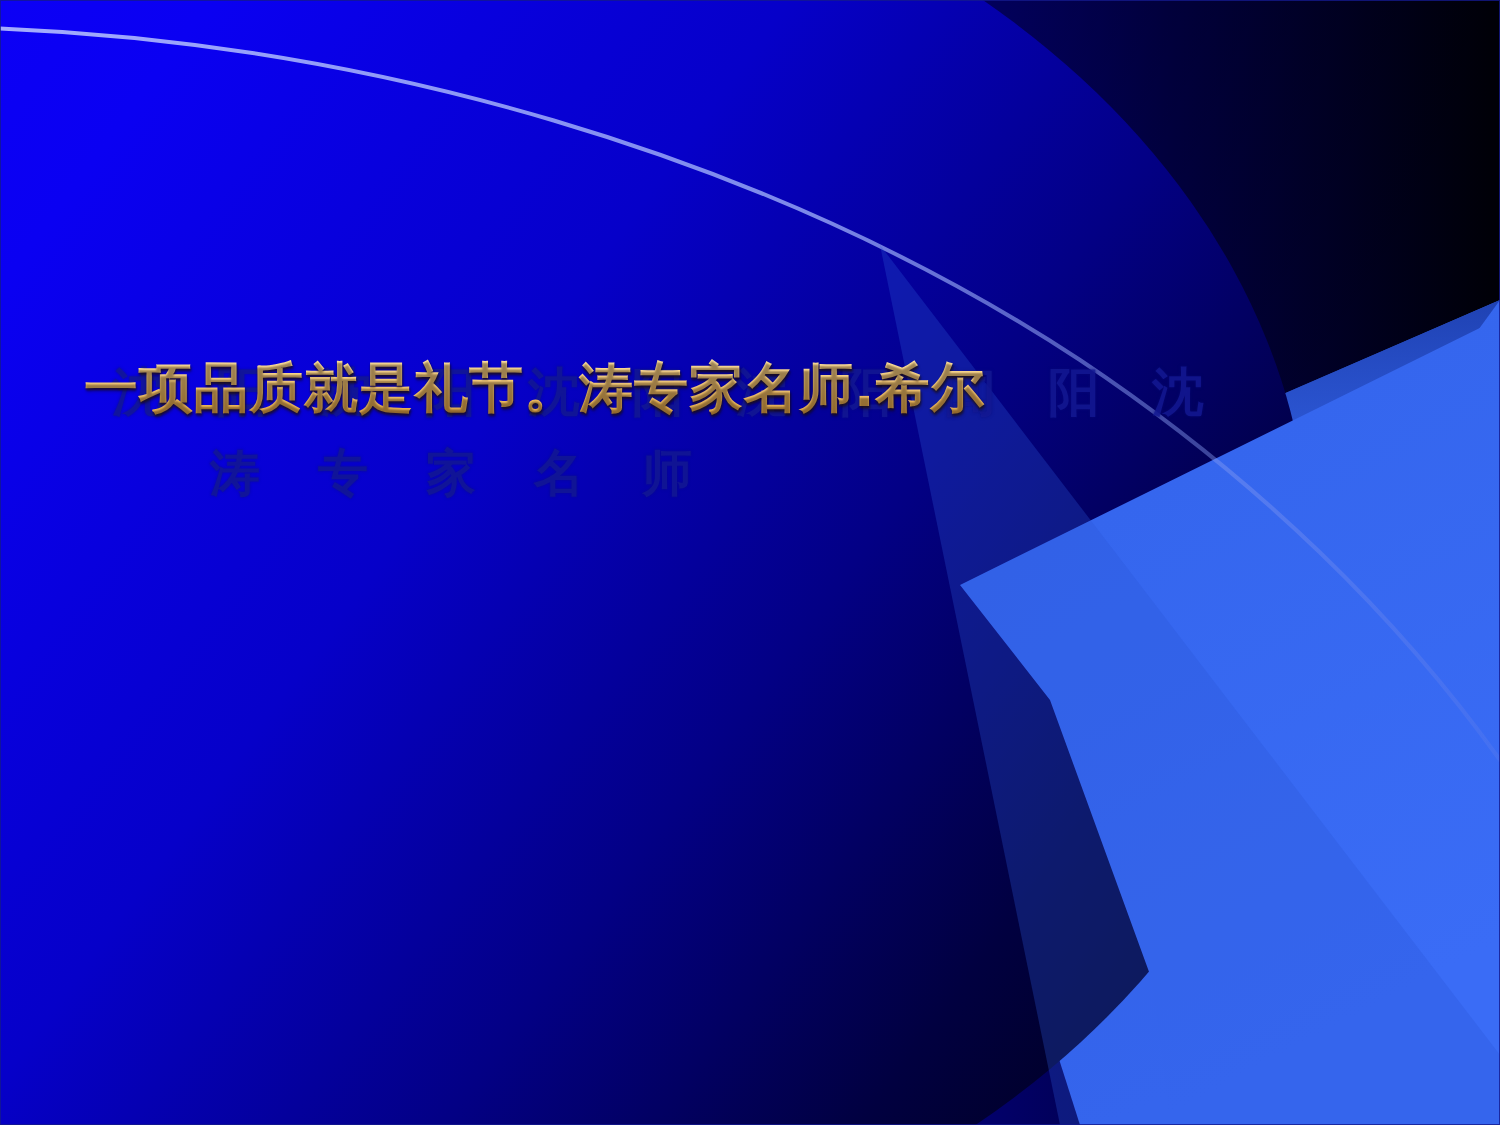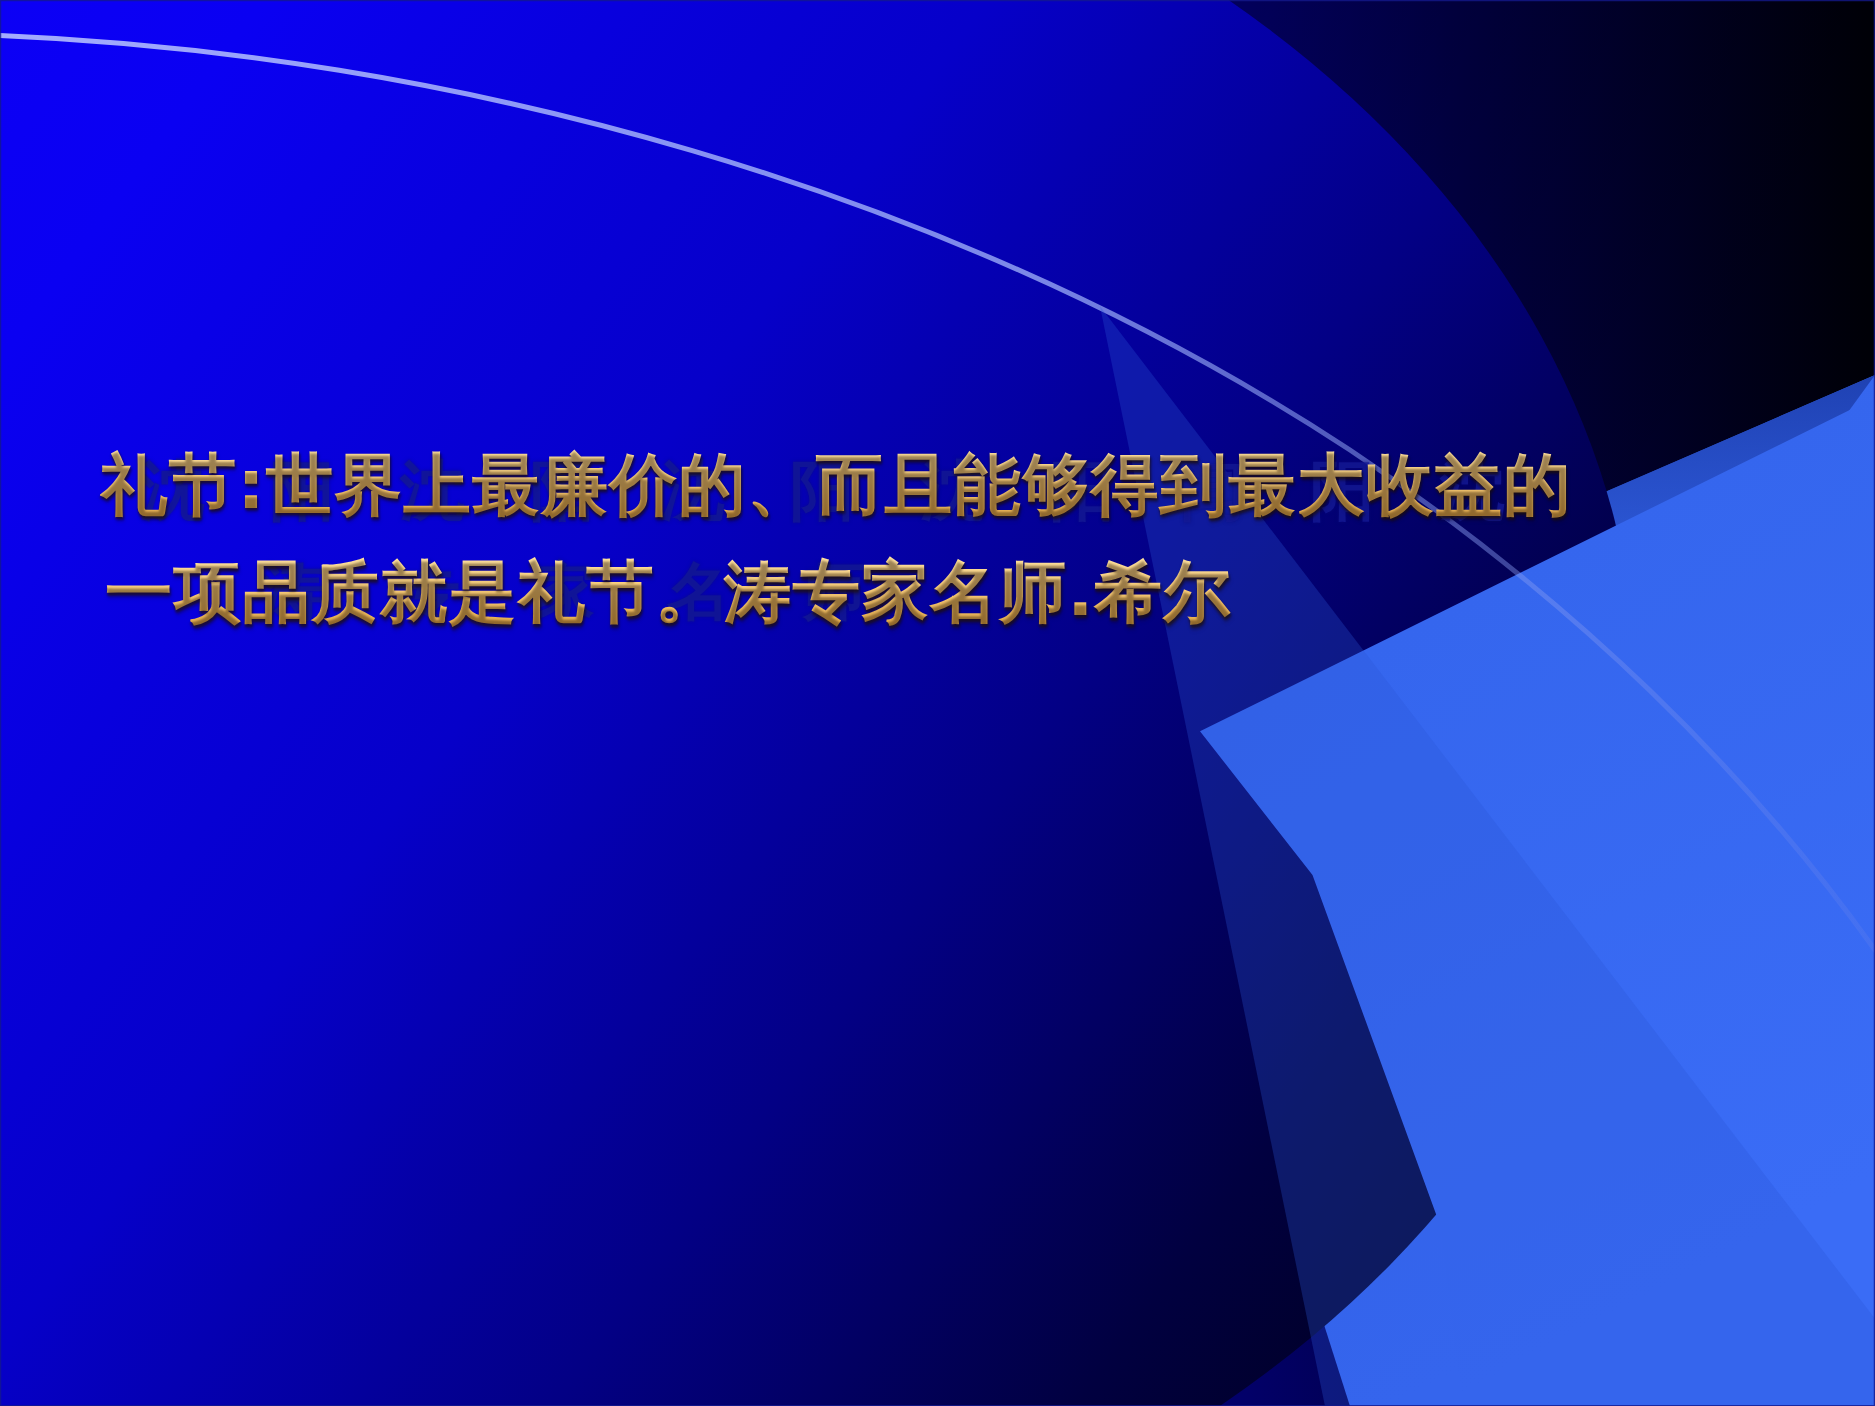--- a/index.html
+++ b/index.html
@@ -157,17 +157,16 @@
       <rect x="0.5" y="0.5" width="1499" height="1124" fill="none" stroke="#14198C" stroke-width="1" opacity="0.8"></rect>
     </g>
   </svg>
 
   <div id="watermark-layer">
     <div id="wm-1" class="watermark-text">沈阳沈阳沈阳沈阳闻阳沈</div>
     <div id="wm-2" class="watermark-text">涛专家名师</div>
   </div>
 
   <div id="text-block">
-    <div class="quote-line">礼节:世界上最廉价的、而且能够得到最大收益的</div>
     <div class="quote-line quote-line-2">一项品质就是礼节。涛专家名师.希尔</div>
   </div>
 
 </div>
 
 </body></html>

